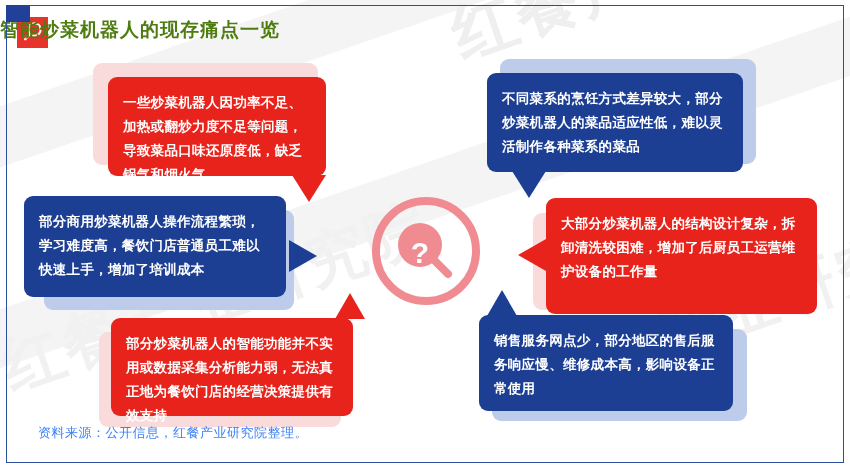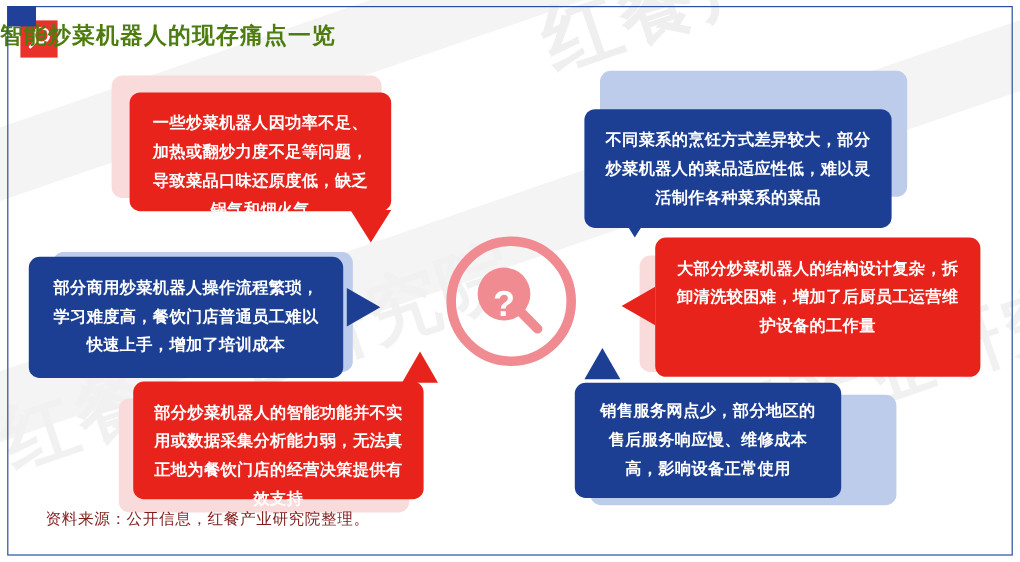--- a/index.html
+++ b/index.html
@@ -92,24 +92,23 @@
   .bubble {
     position: absolute;
     border-radius: 9px;
     z-index: 12;
     padding: 14px 15px 12px 15px;
     color: #ffffff;
     font-size: 13.5px;
     line-height: 1.78;
     font-weight: bold;
     letter-spacing: .3px;
-    text-align: center;
   }
   .bubble.red  { background: #e8231c; }
-  .bubble.blue { background: #1c3f94; margin-top: 18px; }
+  .bubble.blue { background: #1c3f94; }
 
   .shadowbox {
     position: absolute;
     border-radius: 9px;
     z-index: 10;
   }
   .shadowbox.red-sh  { background: #fadbdb; }
   .shadowbox.blue-sh { background: #bcccea; }
 
   
@@ -155,21 +154,21 @@
     height: 116px;
     z-index: 15;
   }
 
   
   .footer-note {
     position: absolute;
     left: 38px;
     top: 424px;
     font-size: 13px;
-    color: #7f1d1d;
+    color: #3b82f6;
     letter-spacing: .5px;
     z-index: 20;
   }
 </style>
 </head>
 <body>
 
 <div id="page">
 
   <div class="watermark-layer">
@@ -205,21 +204,21 @@
 
   <div class="shadowbox red-sh" style="left:533px; top:213px; width:260px; height:97px;"></div>
   <div class="bubble red" style="left:546px; top:198px; width:271px; height:116px;">大部分炒菜机器人的结构设计复杂，拆卸清洗较困难，增加了后厨员工运营维护设备的工作量</div>
   <div class="tail tail-left-red" style="left:518px; top:239px;"></div>
 
   <div class="shadowbox red-sh" style="left:99px; top:332px; width:242px; height:95px;"></div>
   <div class="bubble red" style="left:111px; top:318px; width:242px; height:98px;">部分炒菜机器人的智能功能并不实用或数据采集分析能力弱，无法真正地为餐饮门店的经营决策提供有效支持</div>
   <div class="tail tail-up-red" style="left:335px; top:293px;"></div>
 
   <div class="shadowbox blue-sh" style="left:492px; top:329px; width:255px; height:92px;"></div>
-  <div class="bubble blue" style="left:479px; top:301px; width:222px; height:96px;font-family:Liberation Mono, monospace;">销售服务网点少，部分地区的售后服务响应慢、维修成本高，影响设备正常使用</div>
+  <div class="bubble blue" style="left:479px; top:315px; width:254px; height:96px;">销售服务网点少，部分地区的售后服务响应慢、维修成本高，影响设备正常使用</div>
   <div class="tail tail-up-blue" style="left:487px; top:290px;"></div>
 
   <div class="center-emblem">
     <svg width="116" height="116" viewBox="0 0 116 116" aria-hidden="true">
       <circle cx="58" cy="58" r="50" fill="none" stroke="#f08c91" stroke-width="8"></circle>
       <circle cx="52" cy="52" r="22" fill="#f08c91"></circle>
       <line x1="67" y1="68" x2="80" y2="81" stroke="#f08c91" stroke-width="8" stroke-linecap="round"></line>
       <text x="52" y="62" text-anchor="middle" dominant-baseline="middle" font-family="Liberation Sans, sans-serif" font-size="30" font-weight="bold" fill="#ffffff">?</text>
     </svg>
   </div>

